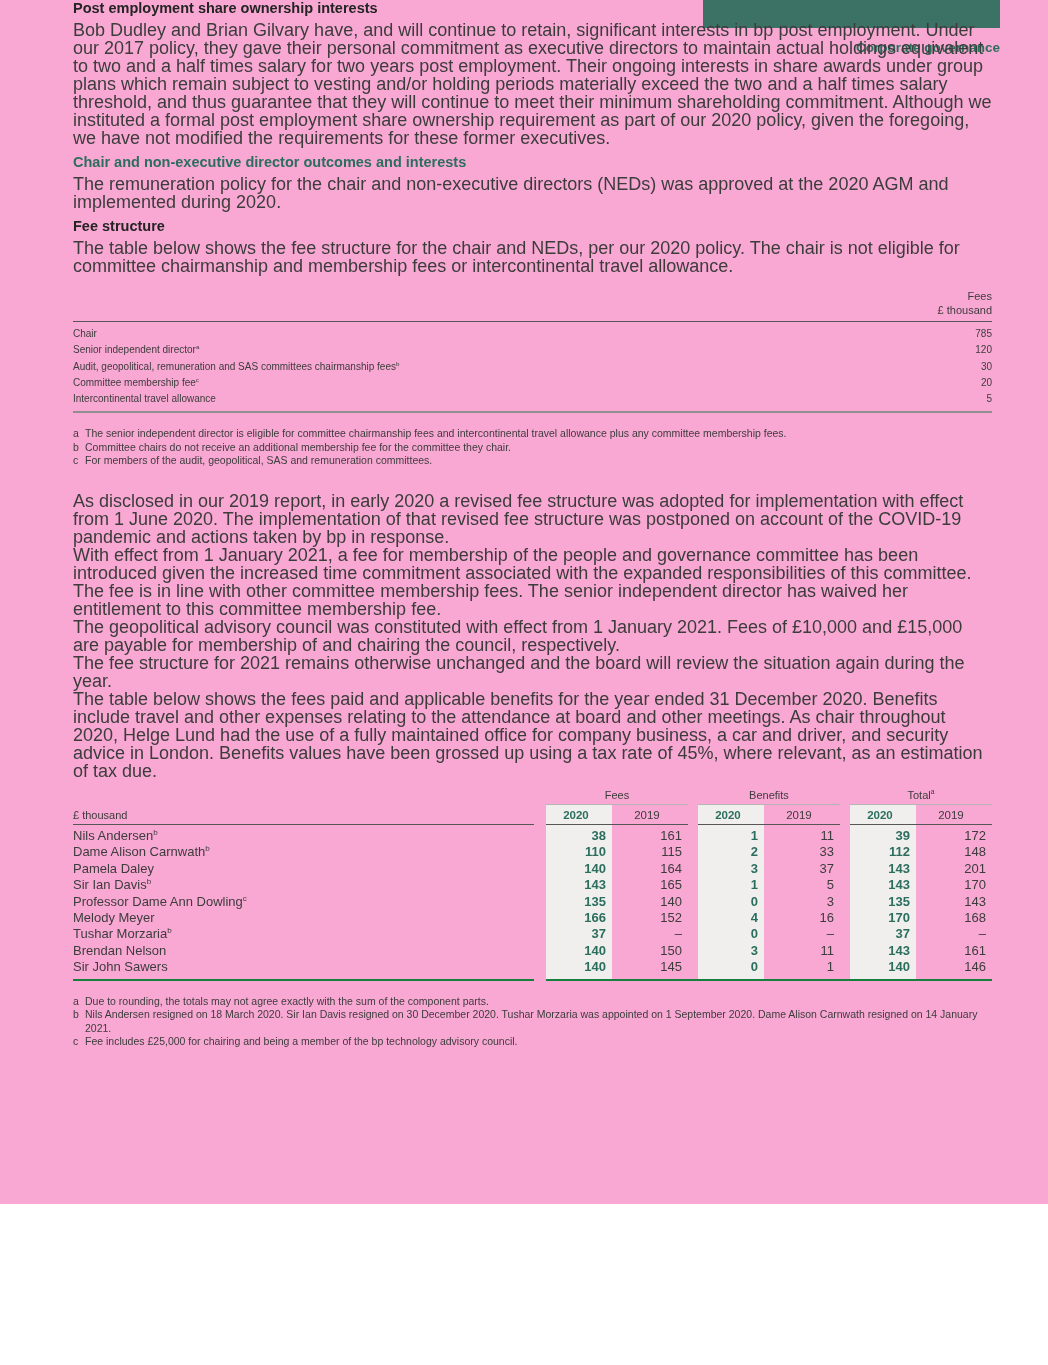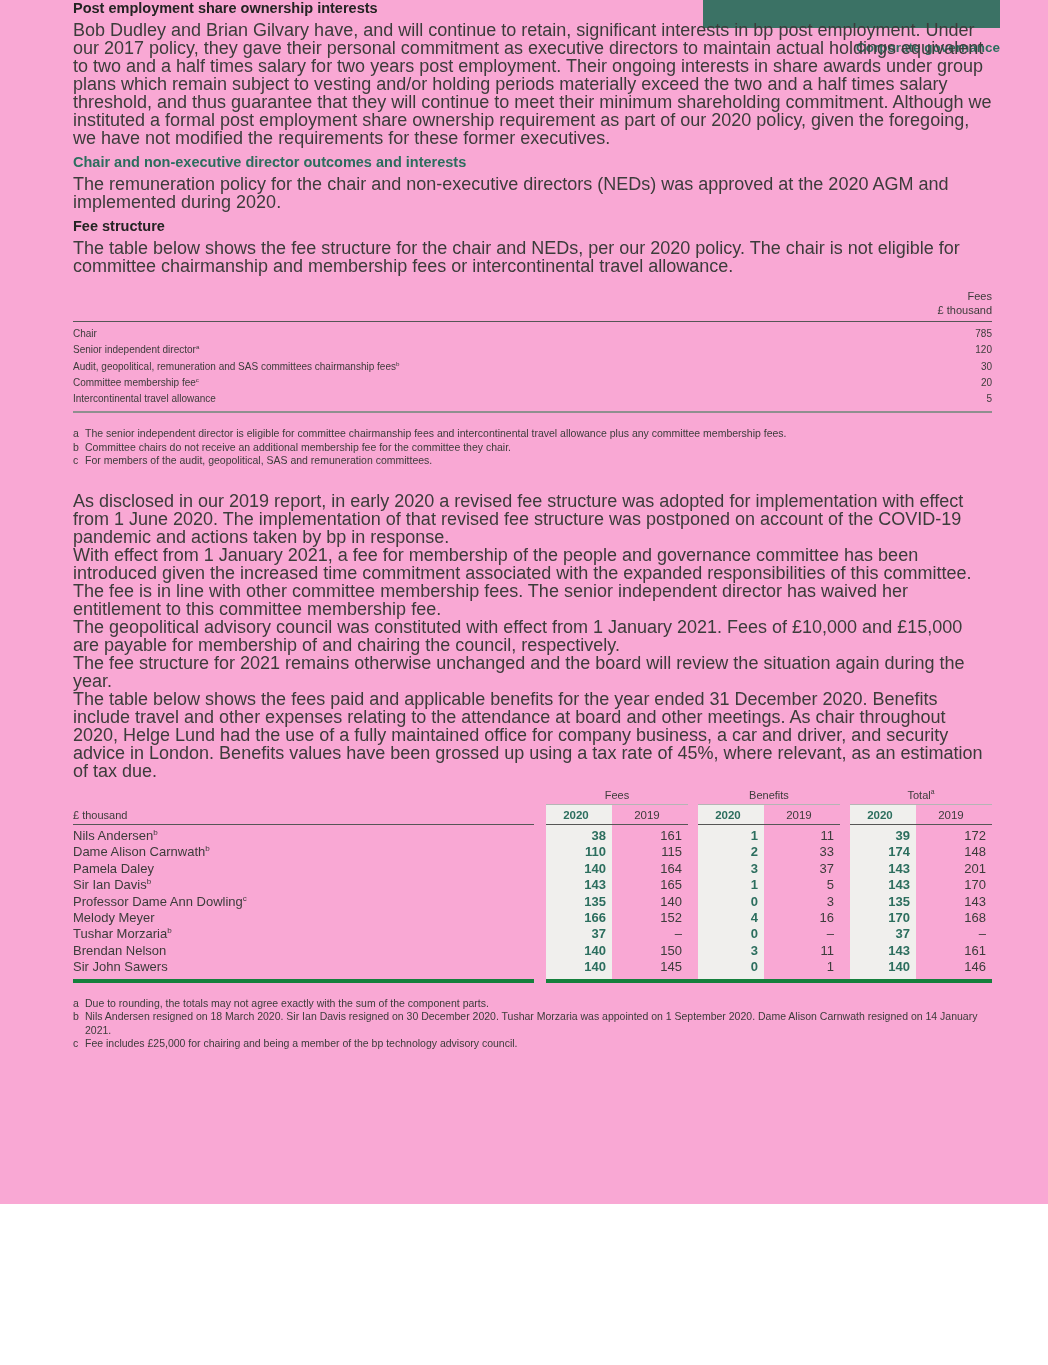--- a/index.html
+++ b/index.html
@@ -42,21 +42,21 @@
   .rem-table th{font-weight:normal;}
   .grp{font-size:11px;text-align:center;padding:0 0 3px 0;border-bottom:1px solid #b5b5b5;color:#3c3c3b;}
   .unit{font-size:11px;text-align:left;vertical-align:bottom;border-bottom:1px solid #565656;padding:0 0 3px 0;}
   .yh{font-size:11.5px;text-align:center;padding:4px 6px 3px 0;border-bottom:1px solid #565656;vertical-align:bottom;}
   .yh.h2020{font-weight:bold;color:#2c6e5e;background:#f0efed;}
   .rem-table td{font-size:13px;height:16.4px;line-height:16.4px;padding:0;}
   .rem-table td.rlabel{text-align:left;}
   .rem-table td.num{text-align:right;padding-right:6px;}
   .rem-table td.c2020{background:#f0efed;font-weight:bold;color:#2c6e5e;}
   .rem-table tr.first td{padding-top:3px;}
-  .rem-table tr.last td{border-bottom:4px solid #15803d;padding-bottom:3px;}
+  .rem-table tr.last td{border-bottom:2px solid #15803d;padding-bottom:3px;}
   .rem-table tr.last td.sp0{border-bottom:none;}
 
   
   .footer{position:absolute;top:1296px;right:48px;display:flex;align-items:baseline;gap:36px;}
   .report-title{font-size:10px;color:#575756;}
   .page-number{font-size:15px;color:#2c6e5e;}
 </style>
 </head>
 <body>
 
@@ -189,21 +189,21 @@
           </tr>
           <tr>
             <td class="rlabel">Dame Alison Carnwath<sup>b</sup></td>
             <td class="sp0"></td>
             <td class="num c2020">110</td>
             <td class="num c2019">115</td>
             <td class="sp"></td>
             <td class="num c2020">2</td>
             <td class="num c2019">33</td>
             <td class="sp"></td>
-            <td class="num c2020">174</td>
+            <td class="num c2020">112</td>
             <td class="num c2019">148</td>
           </tr>
           <tr>
             <td class="rlabel">Pamela Daley</td>
             <td class="sp0"></td>
             <td class="num c2020">140</td>
             <td class="num c2019">164</td>
             <td class="sp"></td>
             <td class="num c2020">3</td>
             <td class="num c2019">37</td>

